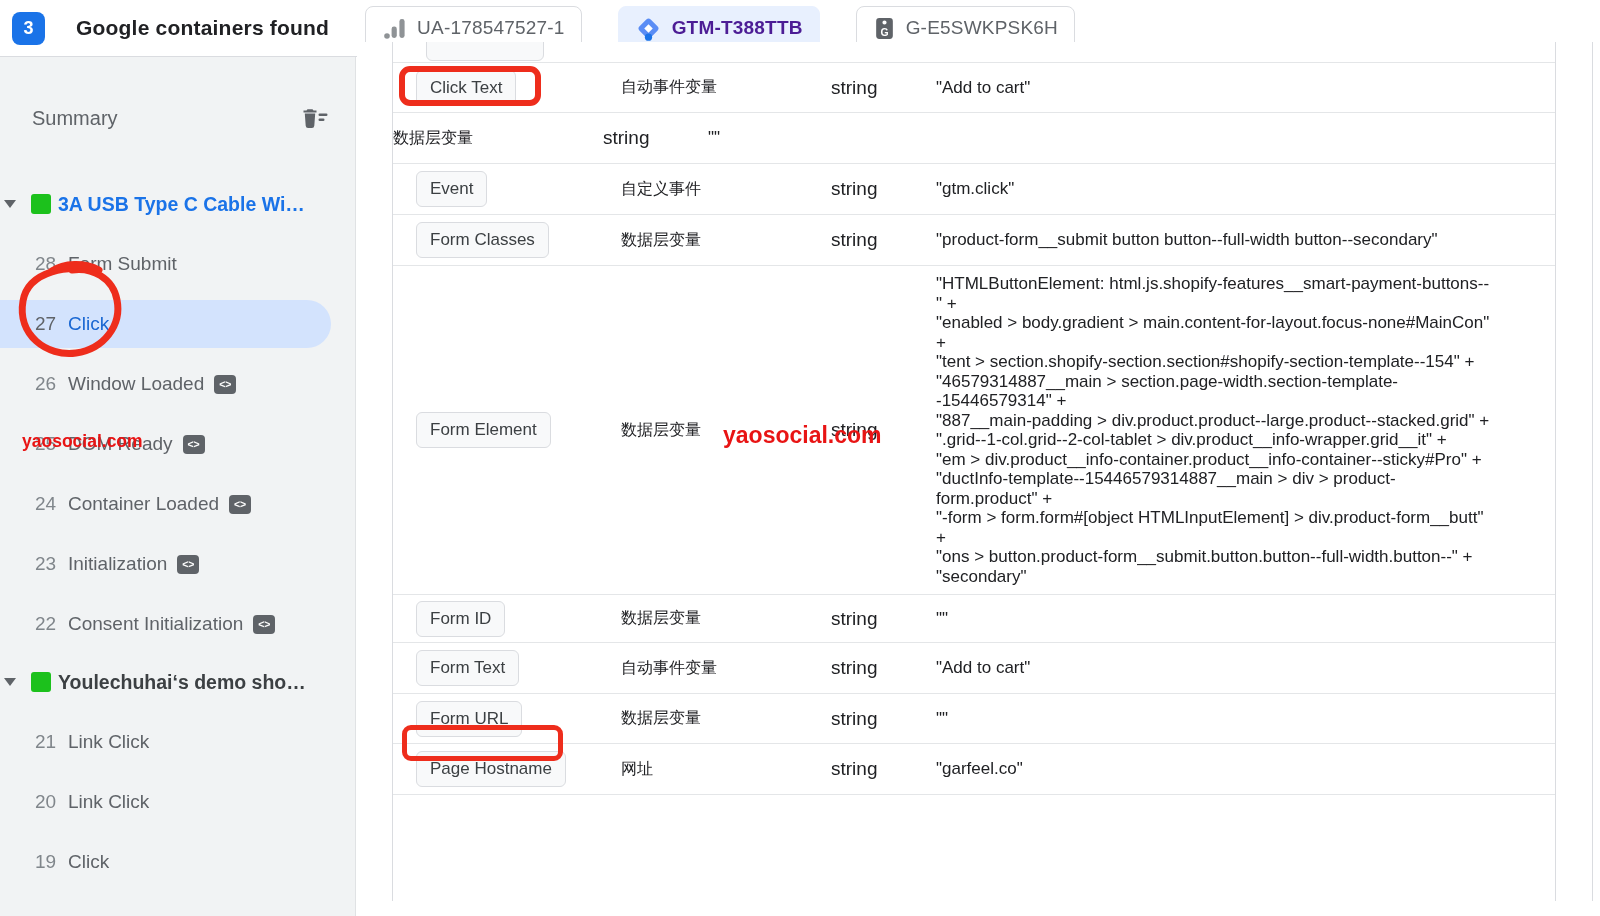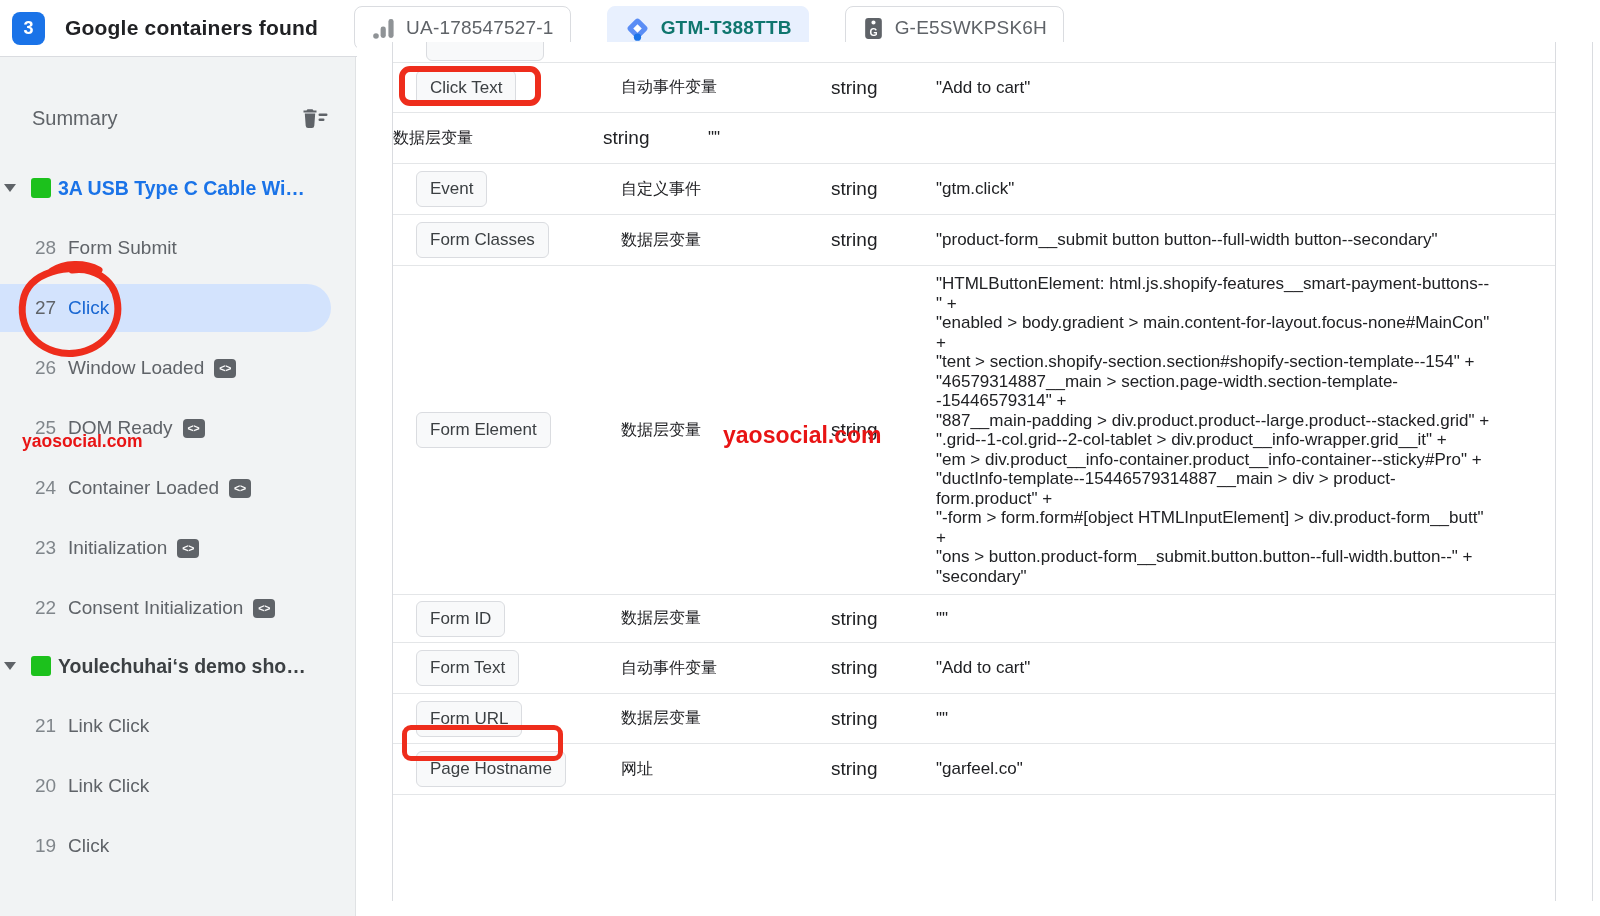--- a/index.html
+++ b/index.html
@@ -8,36 +8,36 @@
   }
   *{box-sizing:border-box; margin:0; padding:0;}
   body{font-family:"Liberation Sans","DejaVu Sans",sans-serif; background:#fff;}
   .app{position:relative; width:1600px; height:916px; overflow:hidden; background:#fff;}
 
   
   .header{position:absolute; left:0; top:0; width:1600px; height:57px; background:#fff;
           border-bottom:1px solid var(--border); display:flex; align-items:center;}
   .badge{width:33px; height:33px; margin-left:12px; border-radius:8px; background:var(--accent);
          color:#fff; font-size:18px; font-weight:bold; display:flex; align-items:center; justify-content:center;}
-  .htitle{margin-left:20px; font-size:21px; font-weight:600; color:var(--txt); letter-spacing:.2px;}
+  .htitle{margin-left:31px; font-size:21px; font-weight:600; color:var(--txt); letter-spacing:.2px;}
   .hchip{height:44px; border:1px solid var(--border); border-radius:8px; background:#fff;
          display:flex; align-items:center; padding:0 16px; margin-left:36px; cursor:pointer;}
   .hchip.chip-blue{background:#e8f0fe; border-color:#e8f0fe;}
   .hchip-label{font-size:19px; color:var(--muted); margin-left:10px; letter-spacing:.2px;}
-  .chip-blue .hchip-label{color:#0f766e; font-weight:600;}
+  .chip-blue .hchip-label{color:#4c1d95; font-weight:600;}
   .hicon{display:inline-flex; align-items:center;}
 
   
   .sidebar{position:absolute; left:0; top:57px; width:356px; height:859px; background:#f1f3f4;
            border-right:1px solid #e0e2e4; overflow:hidden;}
   .summary-row{margin:46px 26px 0 32px; height:30px; display:flex; align-items:center; justify-content:space-between;}
   .summary-label{font-size:20px; color:var(--muted);}
   .clear-icon{cursor:pointer; display:inline-flex;}
   .group-title{height:30px; margin-top:19px; display:flex; align-items:center; padding-left:2px; cursor:pointer;}
-  .group-title.first-group{margin-top:40px;}
+  .group-title.first-group{margin-top:56px;}
   .tri{width:0; height:0; border-left:6px solid transparent; border-right:6px solid transparent;
        border-top:8px solid var(--muted); margin-left:2px;}
   .gsq{width:20px; height:20px; background:var(--green); border-radius:3px; margin-left:15px;}
   .group-label{margin-left:7px; font-size:19.5px; font-weight:600; white-space:nowrap;}
   .group-label.active{color:var(--accent);}
   .group-label.inactive{color:#3c4043;}
   .event-item{height:48px; margin-top:12px; display:flex; align-items:center; padding-left:35px; cursor:pointer;}
   .event-item.first{margin-top:21px;}
   .event-item.selected{background:var(--selected-bg); border-radius:0 26px 26px 0; width:331px;}
   .ev-num{width:29px; font-size:19px; color:var(--num);}

